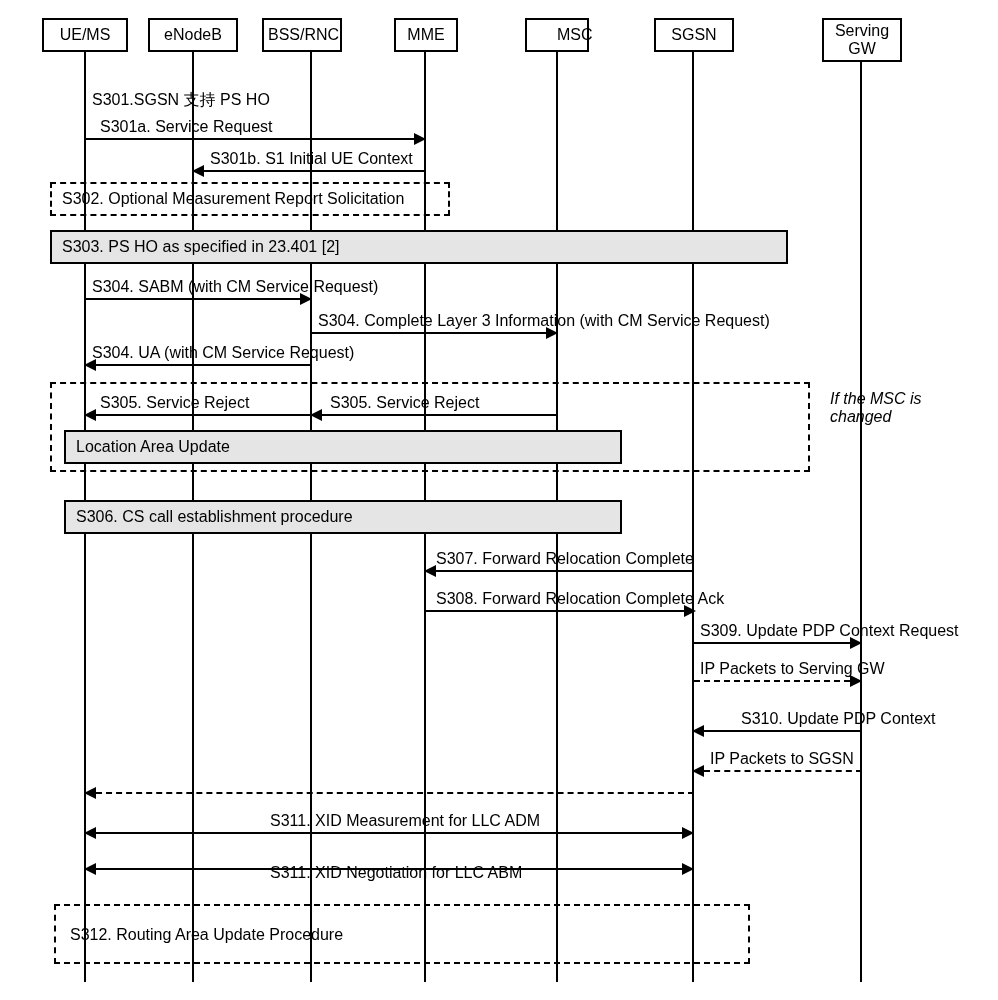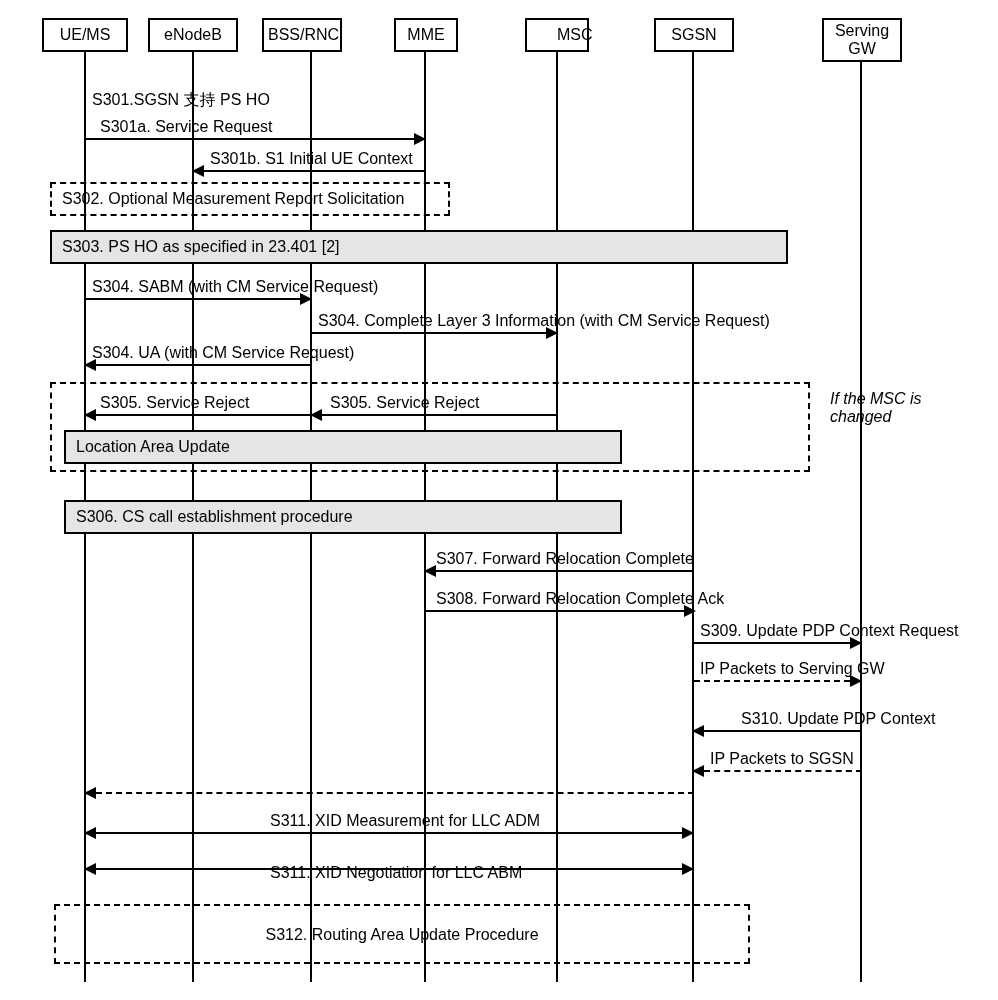--- a/index.html
+++ b/index.html
@@ -176,17 +176,17 @@
   <div class="arrow-line" style="left:86px; top:822px; width:586px;"></div>
   <div class="arrow-head-left" style="left:74px; top:817px;"></div>
   <div class="arrow-head-right" style="left:672px; top:817px;"></div>
   <div class="msg-label" style="left:260px; top:802px;">S311. XID Measurement for LLC ADM</div>
 
   <div class="arrow-line" style="left:86px; top:858px; width:586px;"></div>
   <div class="arrow-head-left" style="left:74px; top:853px;"></div>
   <div class="arrow-head-right" style="left:672px; top:853px;"></div>
   <div class="msg-label" style="left:260px; top:838px;margin-top:16px;">S311. XID Negotiation for LLC ABM</div>
 
-  <div class="dashed-box" style="left:44px; top:894px; width:696px; height:60px; padding:20px 14px;text-align:center;">
+  <div class="dashed-box" style="left:44px; top:894px; width:696px; height:60px; padding:20px 14px;">
     <span>S312. Routing Area Update Procedure</span>
   </div>
 
 </div>
 
 </body></html>

